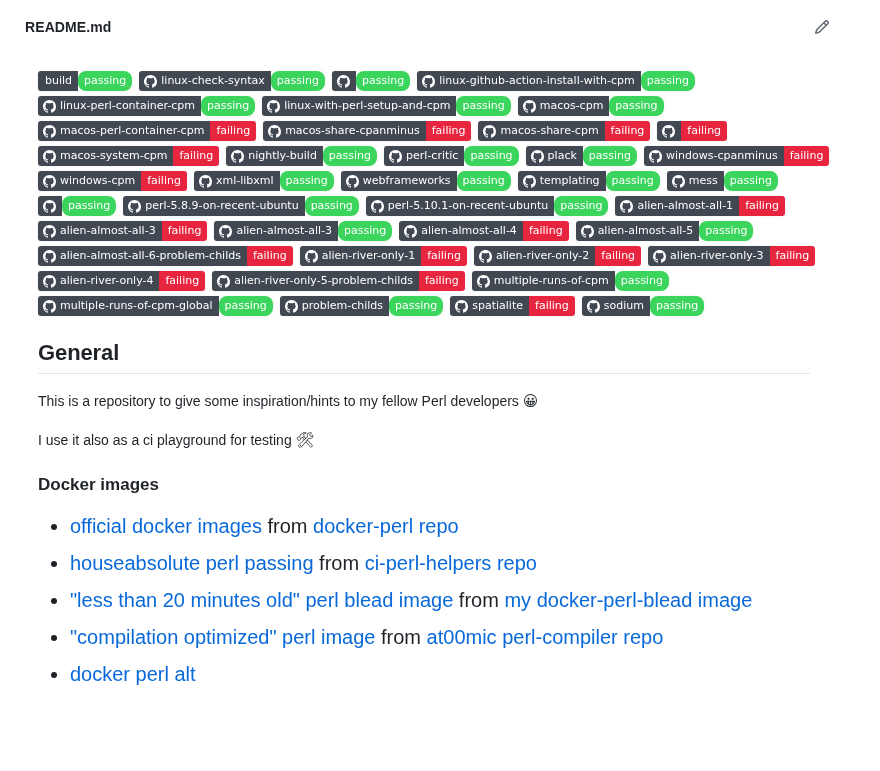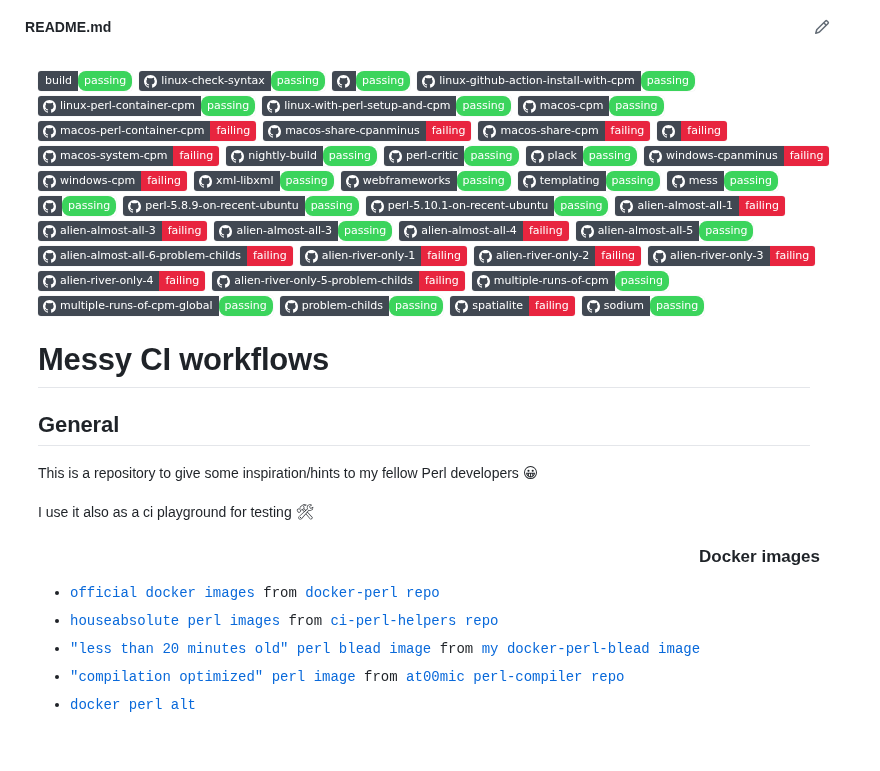--- a/index.html
+++ b/index.html
@@ -119,43 +119,41 @@
     border-bottom: 1px solid #e4e6ea;
     color: #1f2328;
     letter-spacing: -0.1px;
     width: 772px;
   }
   h3.md-h3 {
     font-size: 17px;
     font-weight: bold;
     margin: 24px 0 0 0;
     color: #1f2328;
-    text-align: right;
   }
   p.md-p {
     font-size: 14px;
     line-height: 1.5;
     margin: 16px 0 0 0;
     color: #1f2328;
   }
   .emoji {
     font-family: "DejaVu Sans", sans-serif;
     font-size: 15px;
   }
   ul.md-list {
     margin: 16px 0 0 0;
     padding-left: 32px;
     list-style: disc;
   }
   ul.md-list li {
-    font-size: 14px;
+    font-size: 20px;
     line-height: 1.5;
     margin-bottom: 7px;
     color: #1f2328;
-    font-family: Liberation Mono, monospace;
   }
   ul.md-list li::marker { color: #1f2328; }
   a.md-link {
     color: #0969da;
     text-decoration: none;
     cursor: pointer;
   }
 </style>
 </head>
 <body>
@@ -601,33 +599,32 @@
               <svg class="gh-mark" viewBox="0 0 16 16" fill="#ffffff" aria-hidden="true">
                 <path d="M8 0C3.58 0 0 3.58 0 8c0 3.54 2.29 6.53 5.47 7.59.4.07.55-.17.55-.38 0-.19-.01-.82-.01-1.49-2.01.37-2.53-.49-2.69-.94-.09-.23-.48-.94-.82-1.13-.28-.15-.68-.52-.01-.53.63-.01 1.08.58 1.23.82.72 1.21 1.87.87 2.33.66.07-.52.28-.87.51-1.07-1.78-.2-3.64-.89-3.64-3.95 0-.87.31-1.59.82-2.15-.08-.2-.36-1.02.08-2.12 0 0 .67-.21 2.2.82a7.4 7.4 0 012-.27c.68 0 1.36.09 2 .27 1.53-1.04 2.2-.82 2.2-.82.44 1.1.16 1.92.08 2.12.51.56.82 1.27.82 2.15 0 3.07-1.87 3.75-3.65 3.95.29.25.54.73.54 1.48 0 1.07-.01 1.93-.01 2.2 0 .21.15.46.55.38A8.01 8.01 0 0016 8c0-4.42-3.58-8-8-8z"></path>
               </svg>
             </span>
             <span>sodium</span>
           </span>
           <span class="b-right passing">passing</span>
         </span>
       </div>
 
-    <h1 class="md-h1">Messy CI workflows</h1>
 
     <h2 class="md-h2">General</h2>
 
     <p class="md-p"><span>This is a repository to give some inspiration/hints to my fellow Perl developers </span><span class="emoji">😀</span></p>
 
     <p class="md-p"><span>I use it also as a ci playground for testing </span><span class="emoji">🛠</span></p>
 
 
     <h3 class="md-h3">Docker images</h3>
 
     <ul class="md-list">
         <li><a class="md-link">official docker images</a><span> from </span><a class="md-link">docker-perl repo</a></li>
-        <li><a class="md-link">houseabsolute perl images</a><span> from </span><a class="md-link">ci-perl-helpers repo</a></li>
+        <li><a class="md-link">houseabsolute perl passing</a><span> from </span><a class="md-link">ci-perl-helpers repo</a></li>
         <li><a class="md-link">"less than 20 minutes old" perl blead image</a><span> from </span><a class="md-link">my docker-perl-blead image</a></li>
         <li><a class="md-link">"compilation optimized" perl image</a><span> from </span><a class="md-link">at00mic perl-compiler repo</a></li>
         <li><a class="md-link">docker perl alt</a></li>
       </ul>
 
   </div>
 </div>
 
 </body></html>

